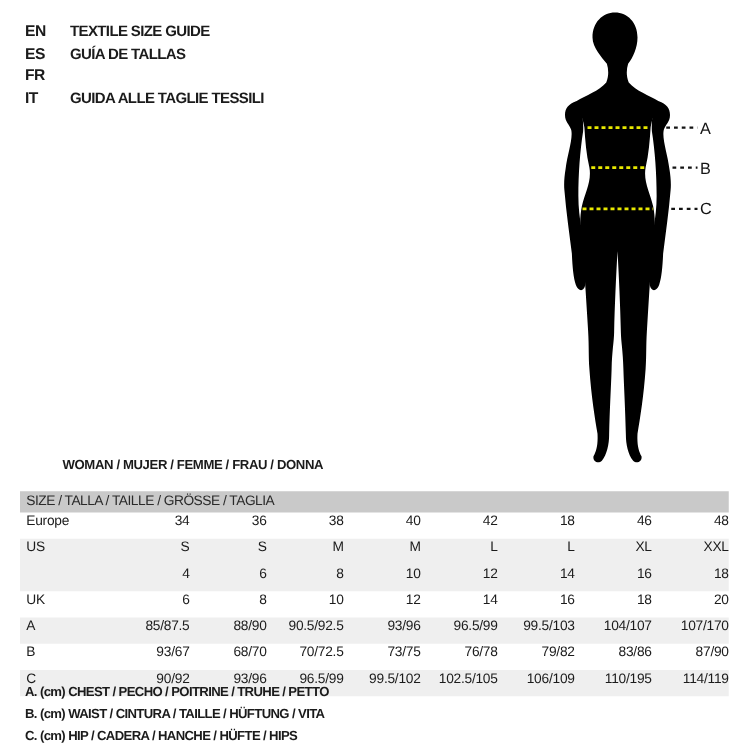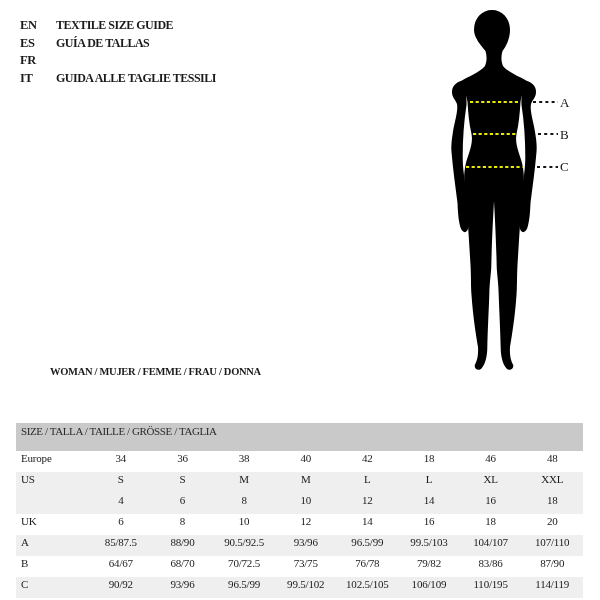--- a/index.html
+++ b/index.html
@@ -1,41 +1,41 @@
 <!DOCTYPE html>
 <html><head>
 <meta charset="utf-8">
 <style>
   html,body{margin:0;padding:0;background:#fff;}
   #stage{
     position:relative;width:600px;height:600px;background:#fff;overflow:hidden;
-    font-family:Liberation Serif, serif;color:var(--text,#1b1b1b);
+    font-family:Liberation Sans, sans-serif;color:var(--text,#1b1b1b);
   }
   
   .lang-list{position:absolute;left:20px;top:17px;}
   .lang-row{display:flex;height:17.5px;line-height:17.5px;}
   .lang-code{width:36px;font-weight:bold;font-size:12.5px;letter-spacing:-0.4px;}
   .lang-label{font-weight:bold;font-size:12px;letter-spacing:-0.5px;white-space:nowrap;}
   
   .figure-wrap{position:absolute;left:425px;top:5px;width:175px;height:370px;}
   .measure-label{position:absolute;font-size:13px;color:#141414;width:16px;text-align:left;}
   .ml-a{left:560px;top:95px;}
   .ml-b{left:560px;top:127px;}
   .ml-c{left:560px;top:159px;}
   
   .section-title{position:absolute;left:20px;top:366px;font-weight:bold;font-size:10.5px;
     letter-spacing:-0.3px;white-space:nowrap;margin-left:30px;}
   
   .size-table{position:absolute;left:16px;top:393px;width:567px;font-size:11px;}
-  .size-table-header{height:28px;line-height:17px;background:var(--header-bg,#c9c9c9);
-    padding-left:5px;letter-spacing:-0.4px;box-sizing:border-box;color:#2a2a2a;margin-top:30px;}
+  .size-table-header{height:17px;line-height:17px;background:var(--header-bg,#c9c9c9);
+    padding-left:5px;letter-spacing:-0.4px;box-sizing:border-box;color:#2a2a2a;}
   .size-row{display:flex;height:21px;line-height:15.6px;}
   .size-row.shaded{background:var(--row-bg,#efefef);}
   .size-row-label{width:74px;padding-left:5px;box-sizing:border-box;letter-spacing:-0.2px;}
-  .size-cell{flex:1;text-align:center;letter-spacing:-0.2px;white-space:nowrap;}
+  .size-cell{flex:1;text-align:right;letter-spacing:-0.2px;white-space:nowrap;}
   
   .legend{position:absolute;left:20px;top:546px;}
   .legend-row{height:17.3px;line-height:17.3px;font-weight:bold;font-size:10.5px;
     letter-spacing:-0.5px;white-space:nowrap;}
 </style>
 </head>
 <body>
 
 <div id="stage" style="--header-bg: #c9c9c9; --row-bg: #efefef; --text: #1b1b1b;">
 
@@ -161,26 +161,26 @@
 
     <div class="size-row shaded">
       <div class="size-row-label">A</div>
     <div class="size-cell">85/87.5</div>
           <div class="size-cell">88/90</div>
           <div class="size-cell">90.5/92.5</div>
           <div class="size-cell">93/96</div>
           <div class="size-cell">96.5/99</div>
           <div class="size-cell">99.5/103</div>
           <div class="size-cell">104/107</div>
-          <div class="size-cell">107/110</div>
+          <div class="size-cell">107/170</div>
         </div>
 
     <div class="size-row">
       <div class="size-row-label">B</div>
-    <div class="size-cell">64/67</div>
+    <div class="size-cell">93/67</div>
           <div class="size-cell">68/70</div>
           <div class="size-cell">70/72.5</div>
           <div class="size-cell">73/75</div>
           <div class="size-cell">76/78</div>
           <div class="size-cell">79/82</div>
           <div class="size-cell">83/86</div>
           <div class="size-cell">87/90</div>
         </div>
 
     <div class="size-row shaded">
@@ -190,14 +190,21 @@
           <div class="size-cell">96.5/99</div>
           <div class="size-cell">99.5/102</div>
           <div class="size-cell">102.5/105</div>
           <div class="size-cell">106/109</div>
           <div class="size-cell">110/195</div>
           <div class="size-cell">114/119</div>
         </div>
   </div>
   </div>
 
+  <div class="legend">
+    <div class="legend-row">A. (cm) CHEST / PECHO / POITRINE / TRUHE / PETTO</div>
+
+    <div class="legend-row">B. (cm) WAIST / CINTURA / TAILLE / HÜFTUNG / VITA</div>
+
+    <div class="legend-row">C. (cm) HIP / CADERA / HANCHE / HÜFTE / HIPS</div>
+  </div>
 
 </div>
 
 </body></html>

